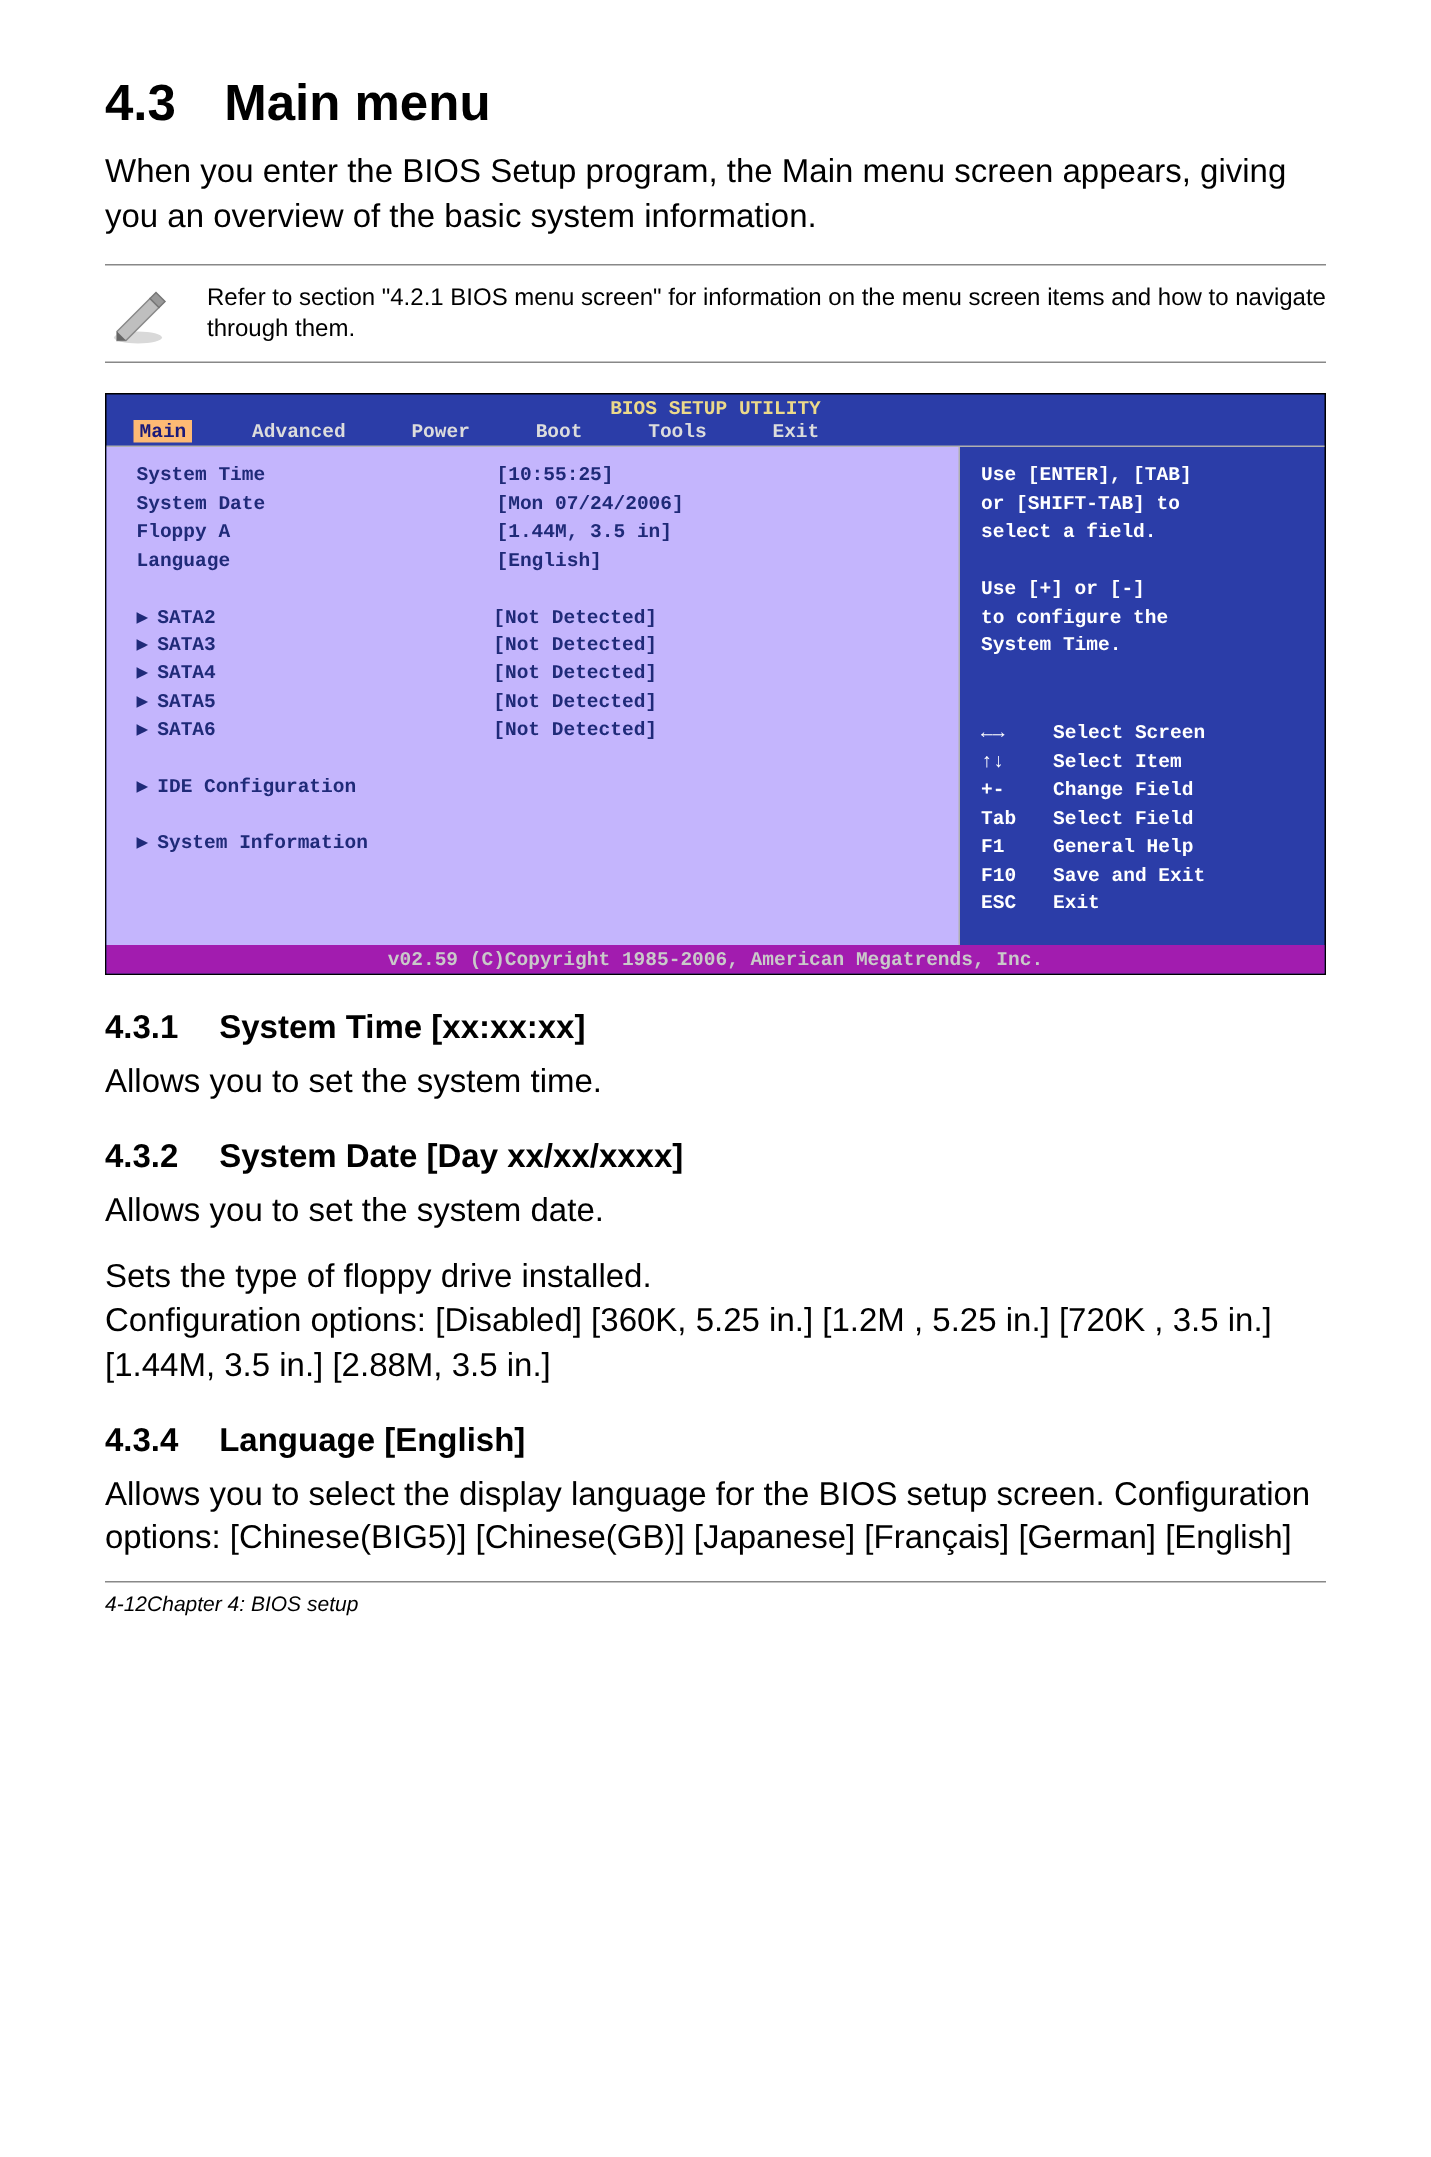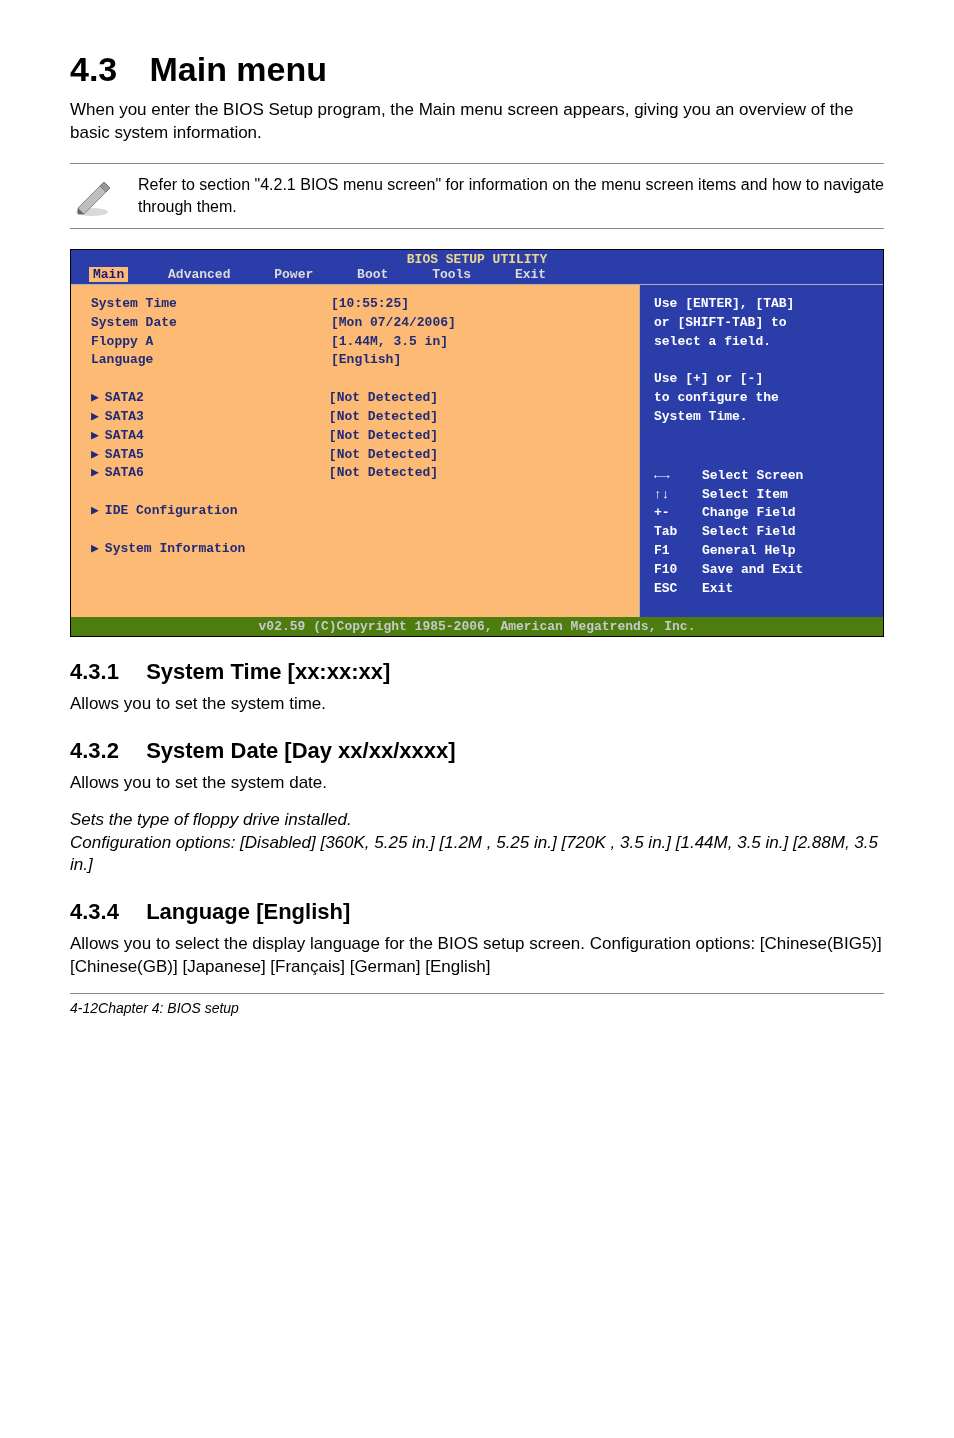--- a/index.html
+++ b/index.html
@@ -21,21 +21,21 @@
   h2.subsection {
     font-size: 22px;
     font-weight: bold;
     margin: 22px 0 8px 0;
   }
   .num {
     display: inline-block;
     min-width: 70px;
   }
   p.body {
-    font-size: 17px;
+    font-size: 22px;
     margin: 6px 0 14px 0;
     line-height: 1.35;
   }
 
   
   .note-wrap {
     border-top: 1px solid #888;
     border-bottom: 1px solid #888;
     margin: 18px 0 20px 0;
     padding: 10px 0;
@@ -77,21 +77,21 @@
   }
   .bios-body {
     display: flex;
     border-top: 1px solid #b0b0b0;
   }
   .bios-left {
     flex: 1 1 auto;
     border-right: 1px solid #b0b0b0;
     padding: 10px 20px 18px 20px;
     color: #223a8f;
-    background: #fdba74;
+    background: #c4b5fd;
   }
   .bios-left {
     color:#223a8f;
   }
   .bios-left .line {
     white-space: pre;
     line-height: 1.45;
   }
   .bios-left .white { color:#ffffff; }
   .bios-left .tri { color:#223a8f; margin-right:6px; }
@@ -99,21 +99,21 @@
     width: 215px;
     padding: 10px 14px 18px 14px;
     color:#fff;
   }
   .bios-right .help-top { color:#fff; line-height:1.45; white-space:pre; }
   .bios-right .legend { margin-top: 40px; }
   .bios-right .legend .row { display:flex; line-height:1.45; }
   .bios-right .legend .key { width:48px; color:#fff; }
   .bios-right .legend .desc { color:#fff; }
   .bios-footer {
-    background:#4d7c0f;
+    background:#a21caf;
     color:#c9c9c9;
     text-align:center;
     padding:2px 0;
   }
 
   
   .page-footer {
     border-top: 1px solid #888;
     display:flex;
     justify-content: flex-start;
@@ -221,21 +221,21 @@
     <span>System Time [xx:xx:xx]</span>
   </h2>
   <p class="body">Allows you to set the system time.</p>
 
   <h2 class="subsection">
     <span class="num">4.3.2</span>
     <span>System Date [Day xx/xx/xxxx]</span>
   </h2>
   <p class="body">Allows you to set the system date.</p>
 
-  <p class="body" style="white-space:pre-line;font-style:italic;">Sets the type of floppy drive installed.
+  <p class="body" style="white-space:pre-line;">Sets the type of floppy drive installed.
 Configuration options: [Disabled] [360K, 5.25 in.] [1.2M , 5.25 in.] [720K , 3.5 in.] [1.44M, 3.5 in.] [2.88M, 3.5 in.]</p>
 
   <h2 class="subsection">
     <span class="num">4.3.4</span>
     <span>Language [English]</span>
   </h2>
   <p class="body">Allows you to select the display language for the BIOS setup screen. Configuration options: [Chinese(BIG5)] [Chinese(GB)] [Japanese] [Français] [German] [English]</p>
 
   <div class="page-footer">
     <span>4-12</span>

